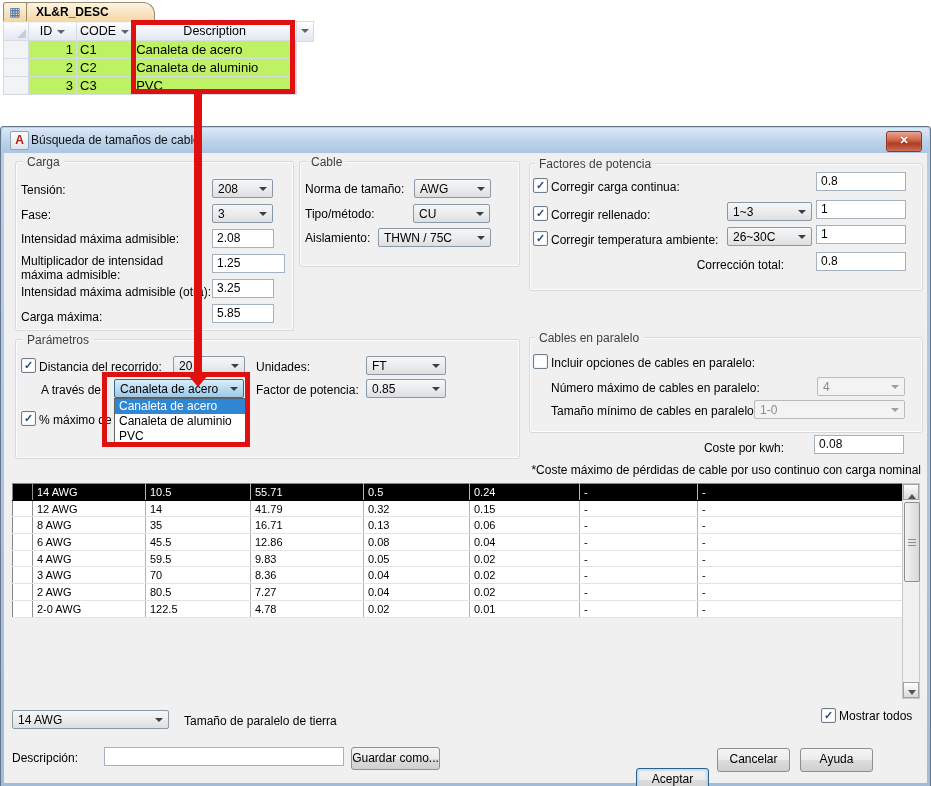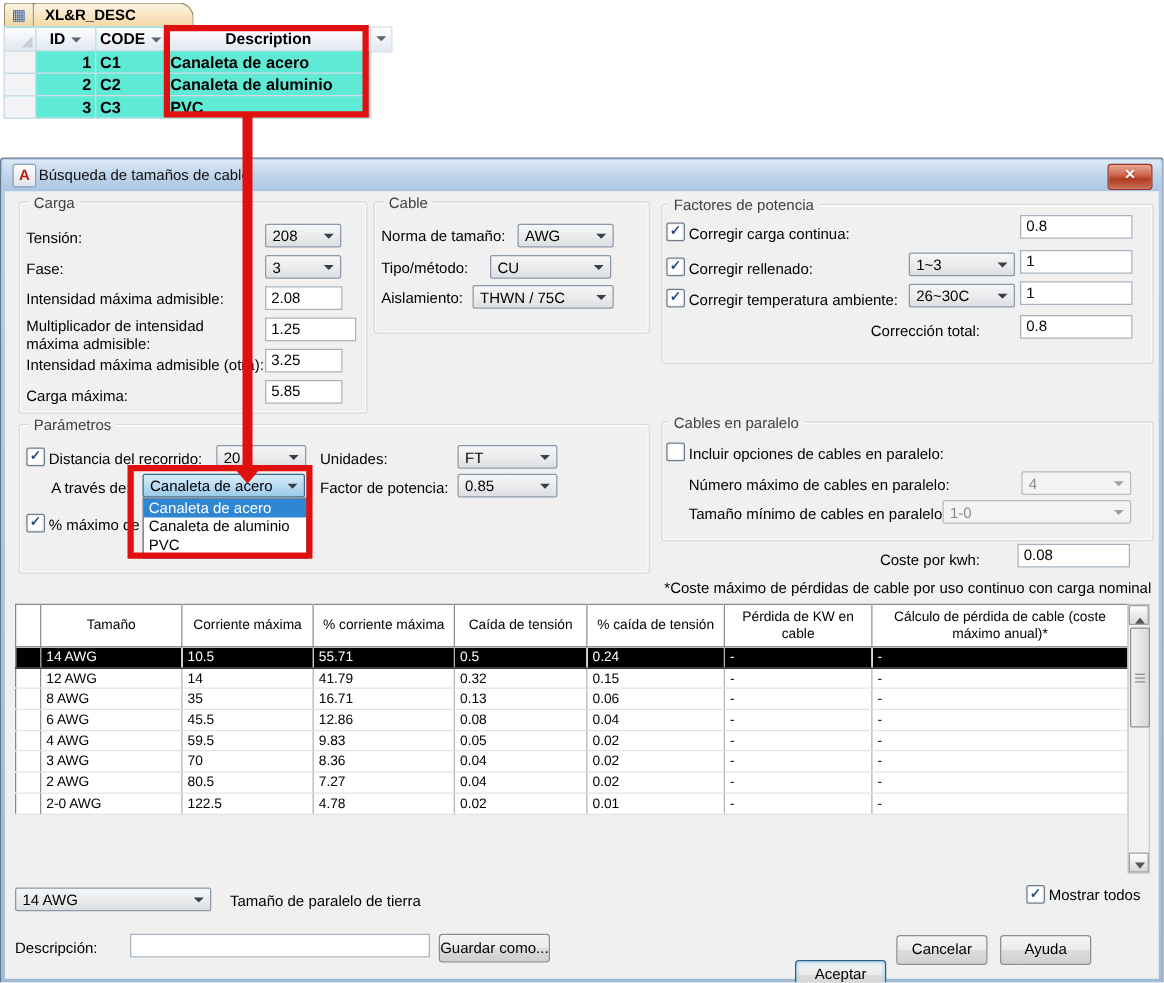--- a/index.html
+++ b/index.html
@@ -6,21 +6,21 @@
   .page{position:relative;width:931px;height:786px;background:#fff;overflow:hidden;
         font-family:"Liberation Sans",sans-serif;font-size:12px;color:#000;}
   .abs{position:absolute;}
   
   .aicon{left:3px;top:2px;width:22px;height:19px;background:linear-gradient(#fdf4e3,#f1d6a5);
          border:1px solid #9c8a68;border-bottom:none;border-radius:3px 0 0 0;text-align:center;
          color:#3a66a8;font-size:12px;line-height:18px;}
   .atab{left:26px;top:2px;width:118px;height:19px;background:linear-gradient(#fdf4e3,#f4d6a2);
         border:1px solid #9c8a68;border-bottom:none;border-radius:3px 12px 0 0;font-weight:bold;
         font-size:12px;line-height:19px;padding-left:9px;}
-  .atabl{left:3px;top:21px;border-collapse:collapse;background:#5eead4;font-weight:bold;}
+  .atabl{left:3px;top:21px;border-collapse:collapse;background:#bef264;}
   .atabl td{border:1px solid #d5dbe5;font-size:13px;height:17px;padding:0 3px;
             white-space:nowrap;overflow:hidden;}
   .atabl tr.ahead td{background:linear-gradient(#ffffff,#eef1f7 55%,#e2e8f1);text-align:center;
             font-size:12.5px;height:18px;}
   .atabl .aselc{background:#f2f3f5;}
   .hdd{display:inline-block;width:0;height:0;border:4px solid transparent;border-top:4px solid #5a6470;
        vertical-align:middle;margin-left:5px;margin-top:4px;}
   .axhead{left:296px;top:21px;width:16px;height:19px;background:linear-gradient(#ffffff,#eef1f7 55%,#e2e8f1);
           border:1px solid #d5dbe5;text-align:center;}
   .corner-tri{position:absolute;right:2px;bottom:2px;width:0;height:0;
@@ -155,21 +155,21 @@
     <span class="abs lbl" style="left:20px;top:158px">Intensidad máxima admisible (otra):</span>
     <div class="abs tb" style="left:211px;top:152px;width:62px;height:19px">3.25</div>
     <span class="abs lbl" style="left:20px;top:183px">Carga máxima:</span>
     <div class="abs tb" style="left:211px;top:177px;width:62px;height:19px">5.85</div>
 
     <div class="abs grp" style="left:298px;top:34px;width:219px;height:104px"></div>
     <span class="abs gt" style="left:306px;top:28px">Cable</span>
     <span class="abs lbl" style="left:304px;top:55px">Norma de tamaño:</span>
     <div class="abs combo" style="left:413px;top:52px;width:77px"><span>AWG</span><span class="arr"></span></div>
     <span class="abs lbl" style="left:304px;top:80px">Tipo/método:</span>
-    <div class="abs combo" style="left:391px;top:77px;width:97px"><span>CU</span><span class="arr"></span></div>
+    <div class="abs combo" style="left:412px;top:77px;width:77px"><span>CU</span><span class="arr"></span></div>
     <span class="abs lbl" style="left:304px;top:104px">Aislamiento:</span>
     <div class="abs combo" style="left:377px;top:101px;width:113px"><span>THWN / 75C</span><span class="arr"></span></div>
 
     <div class="abs grp" style="left:528px;top:36px;width:392px;height:126px"></div>
     <span class="abs gt" style="left:534px;top:30px">Factores de potencia</span>
     <div class="abs cb" style="left:532px;top:51px">
         <span class="ck">✓</span>
       </div>
     <span class="abs lbl" style="left:550px;top:53px">Corregir carga continua:</span>
     <div class="abs tb" style="left:815px;top:45px;width:90px;height:19px">0.8</div>
@@ -228,30 +228,20 @@
           <col style="width:20px">
           <col style="width:113px">
           <col style="width:105px">
           <col style="width:113px">
           <col style="width:106px">
           <col style="width:110px">
           <col style="width:118px">
           <col style="width:205px">
         </colgroup>
       <tbody>
-          <tr class="rhead">
-        <td class="rsel"></td>
-        <td>Tamaño</td>
-        <td>Corriente máxima</td>
-        <td>% corriente máxima</td>
-        <td>Caída de tensión</td>
-        <td>% caída de tensión</td>
-        <td>Pérdida de KW en cable</td>
-        <td>Cálculo de pérdida de cable (coste máximo anual)*</td>
-      </tr>
       <tr class="sel">
             <td class="rsel"></td>
             <td>14 AWG</td>
             <td>10.5</td>
             <td>55.71</td>
             <td>0.5</td>
             <td>0.24</td>
             <td>-</td>
             <td>-</td>
           </tr>

